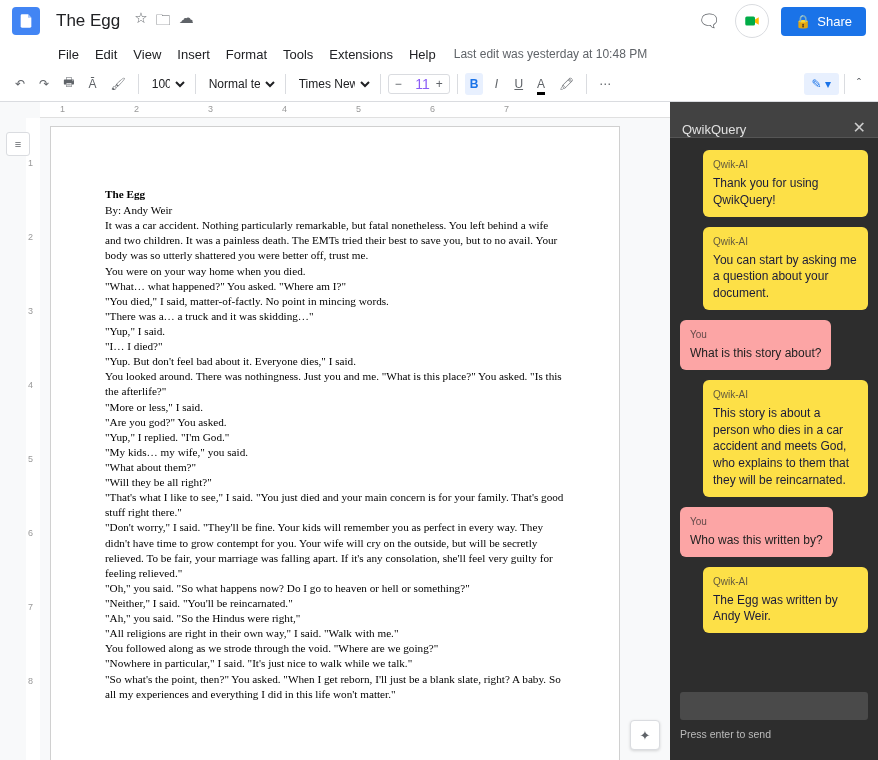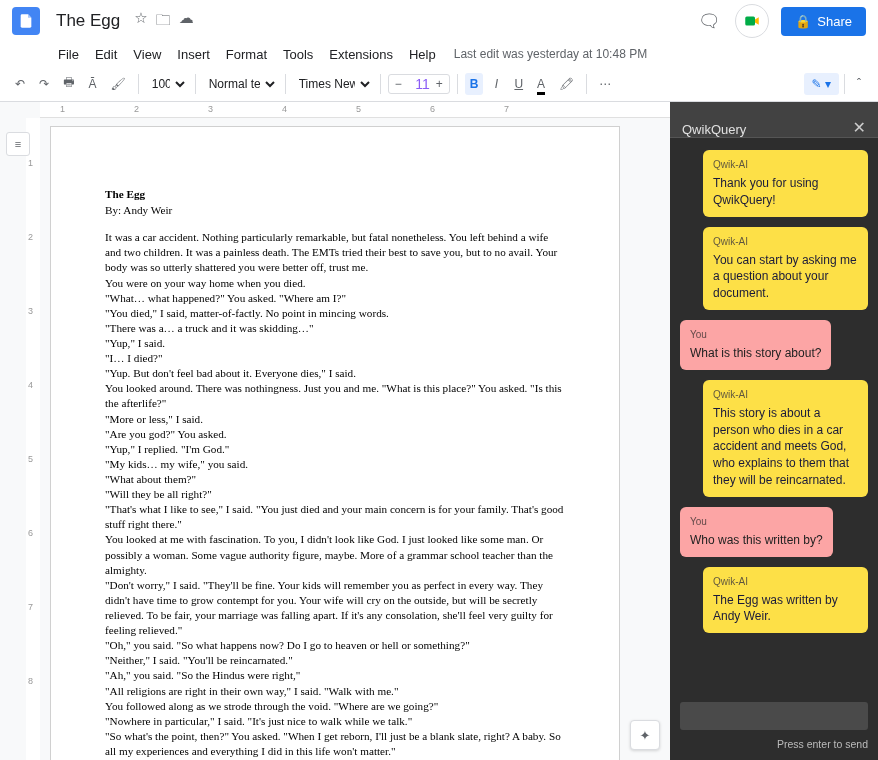--- a/index.html
+++ b/index.html
@@ -32,34 +32,34 @@
 .edit-pen{background:#e8f0fe;color:#1a73e8;border-radius:3px;padding:4px 8px}
 .main-area{display:flex;height:658px}
 .doc-area{flex:1;background:#f8f9fa;position:relative;overflow:hidden}
 .outline-btn{position:absolute;left:6px;top:30px;width:24px;height:24px;border:1px solid #dadce0;border-radius:3px;background:#fff;display:flex;align-items:center;justify-content:center;cursor:pointer;color:#5f6368;font-size:11px}
 .hruler{height:16px;background:#fff;border-bottom:1px solid #e0e0e0;margin-left:40px;position:relative;font-size:9px;color:#999}
 .hruler span{position:absolute;top:2px}
 .vruler{position:absolute;left:26px;top:16px;width:14px;bottom:0;background:#fff;font-size:9px;color:#999}
 .vruler span{position:absolute;left:2px}
 .page{position:absolute;left:50px;top:24px;width:570px;height:740px;background:#fff;border:1px solid #d0d0d0;padding:60px 54px;font-family:'Times New Roman',serif;font-size:11.2px;line-height:1.35;color:#000;overflow:hidden}
 .page .ptitle{font-weight:bold;margin-bottom:1px}
-.page .byline{margin-bottom:12px}
+.page .byline{}
 .page p{margin-bottom:0}
 .explore-btn{position:absolute;right:10px;bottom:10px;width:30px;height:30px;background:#fff;border:1px solid #dadce0;border-radius:4px;box-shadow:0 1px 3px rgba(0,0,0,0.15);display:flex;align-items:center;justify-content:center;cursor:pointer;color:#5f6368}
 .sidebar{width:208px;background:#2d2d2d;display:flex;flex-direction:column}
 .sb-header{height:36px;background:#424242;display:flex;align-items:flex-end;padding:0 12px;color:#e0e0e0;font-size:13px;border-bottom:1px solid #555}
 .sb-close{margin-left:auto;cursor:pointer;color:#ccc;font-size:16px}
 .sb-messages{flex:1;overflow-y:auto;padding:12px 10px;display:flex;flex-direction:column;gap:10px}
 .msg{border-radius:6px;padding:8px 10px;font-size:12px;line-height:1.4;max-width:165px}
 .msg .from{font-size:10px;opacity:0.7;margin-bottom:3px}
 .msg-ai{background:#fde047;color:#1a1a3a;align-self:flex-end}
 .msg-user{background:#fca5a5;color:#222;align-self:flex-start}
 .sb-input{padding:8px 10px}
 .sb-inputbox{width:100%;height:28px;background:#4a4a4a;border:none;border-radius:3px}
-.sb-hint{text-align:right;padding:0 10px 10px;font-size:10.5px;color:#bbb}
+.sb-hint{padding:0 10px 20px;font-size:10.5px;color:#bbb}
 </style>
 </head>
 <body>
 
 <div class="titlebar">
   <div class="docs-logo">
     <svg viewBox="0 0 24 24" fill="#fff">
         <path d="M6 2h9l5 5v13a2 2 0 0 1-2 2H6a2 2 0 0 1-2-2V4a2 2 0 0 1 2-2z"></path>
         <path fill="#a8c7fa" d="M15 2v5h5z"></path>
       </svg>
@@ -165,21 +165,20 @@
           <p>"I… I died?"</p>
           <p>"Yup. But don't feel bad about it. Everyone dies," I said.</p>
           <p>You looked around. There was nothingness. Just you and me. "What is this place?" You asked. "Is this the afterlife?"</p>
           <p>"More or less," I said.</p>
           <p>"Are you god?" You asked.</p>
           <p>"Yup," I replied. "I'm God."</p>
           <p>"My kids… my wife," you said.</p>
           <p>"What about them?"</p>
           <p>"Will they be all right?"</p>
           <p>"That's what I like to see," I said. "You just died and your main concern is for your family. That's good stuff right there."</p>
-          <p>You looked at me with fascination. To you, I didn't look like God. I just looked like some man. Or possibly a woman. Some vague authority figure, maybe. More of a grammar school teacher than the almighty.</p>
           <p>"Don't worry," I said. "They'll be fine. Your kids will remember you as perfect in every way. They didn't have time to grow contempt for you. Your wife will cry on the outside, but will be secretly relieved. To be fair, your marriage was falling apart. If it's any consolation, she'll feel very guilty for feeling relieved."</p>
           <p>"Oh," you said. "So what happens now? Do I go to heaven or hell or something?"</p>
           <p>"Neither," I said. "You'll be reincarnated."</p>
           <p>"Ah," you said. "So the Hindus were right,"</p>
           <p>"All religions are right in their own way," I said. "Walk with me."</p>
           <p>You followed along as we strode through the void. "Where are we going?"</p>
           <p>"Nowhere in particular," I said. "It's just nice to walk while we talk."</p>
           <p>"So what's the point, then?" You asked. "When I get reborn, I'll just be a blank slate, right? A baby. So all my experiences and everything I did in this life won't matter."</p>
         </div>
     </div>

